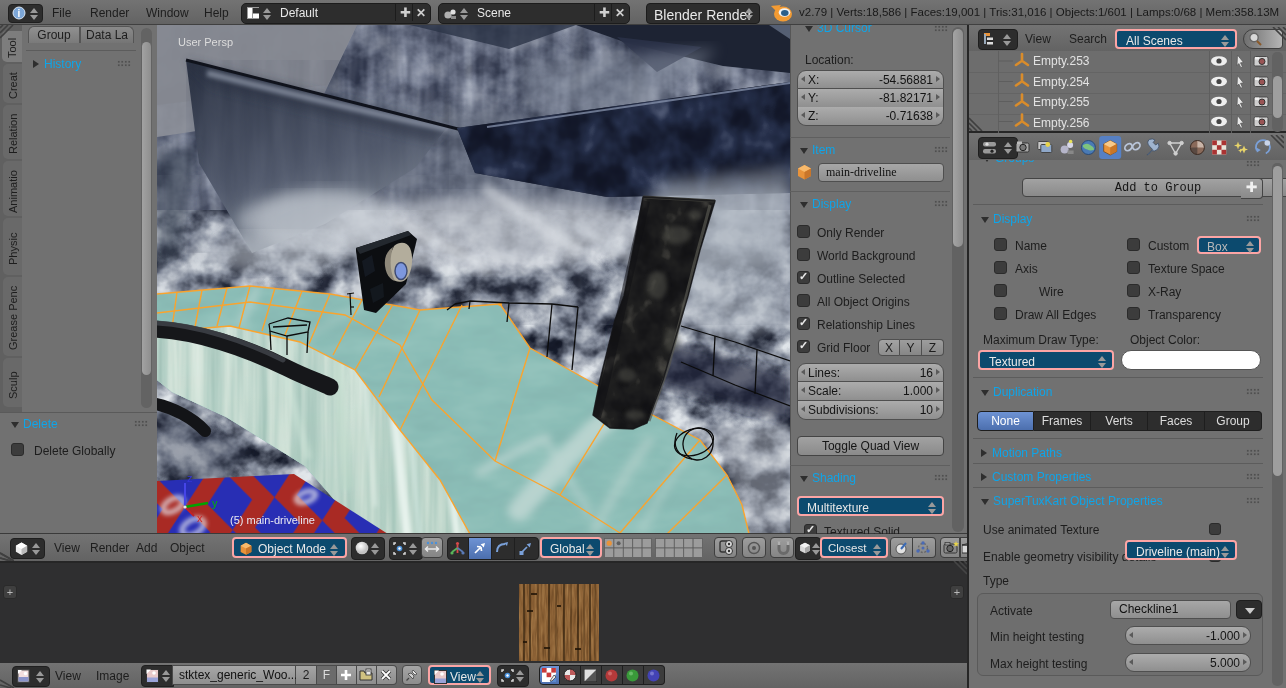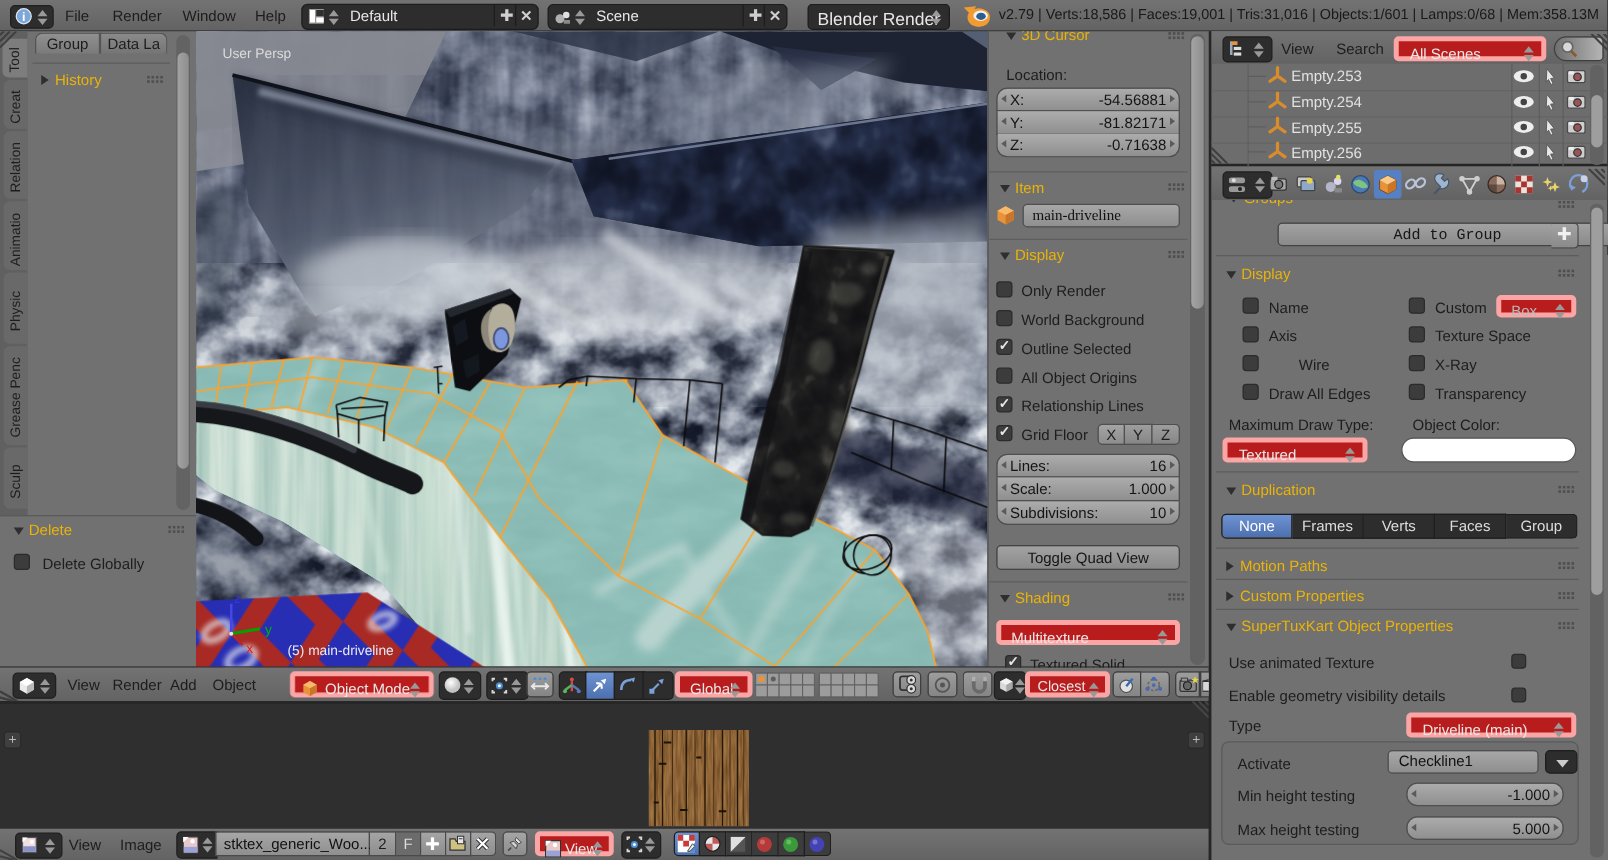--- a/index.html
+++ b/index.html
@@ -8,30 +8,30 @@
 .dk{background:#2d2d2d;border-radius:4px;color:#e5e5e5;}
 .lt{background:linear-gradient(#a7a7a7,#8f8f8f);border-radius:4px;color:#111;}
 .btnlt{background:linear-gradient(#a2a2a2,#8a8a8a);border:1px solid #444;border-radius:4px;color:#151515;text-align:center;}
 .cb{position:absolute;width:13px;height:13px;background:#3c3c3c;border:1px solid #2b2b2b;border-radius:3px;box-sizing:border-box;}
 .cb.on:after{content:"\2713";color:#e8e8e8;font-size:11px;position:absolute;left:1px;top:-2px;font-weight:bold;}
 .updn{position:absolute;width:9px;}
 .updn:before,.updn:after{content:"";position:absolute;left:0;border-left:4px solid transparent;border-right:4px solid transparent;}
 .updn:before{top:0;border-bottom:5px solid #999;}
 .updn:after{top:7px;border-top:5px solid #999;}
 .txt{position:absolute;white-space:nowrap;}
-.panhdr{position:absolute;color:#eab308;font-size:12px;}
+.panhdr{position:absolute;color:#0ea5e9;font-size:12px;}
 .tri-r{display:inline-block;width:0;height:0;border-top:4px solid transparent;border-bottom:4px solid transparent;border-left:6px solid #2e2e2e;margin-right:5px;}
 .tri-d{display:inline-block;width:0;height:0;border-left:4px solid transparent;border-right:4px solid transparent;border-top:6px solid #2e2e2e;margin-right:4px;}
 .grip{position:absolute;width:14px;height:7px;background-image:radial-gradient(#4c4c4c 1px,transparent 1.2px);background-size:3.5px 3.5px;opacity:.9;}
 .num{position:absolute;background:linear-gradient(#acacac,#8f8f8f);border:1px solid #4f4f4f;border-radius:9px;box-sizing:border-box;color:#141414;}
 .num .lab{position:absolute;left:10px;top:2px;}
 .num .val{position:absolute;right:10px;top:2px;}
 .num:before{content:"";position:absolute;left:3px;top:5px;border-top:3.5px solid transparent;border-bottom:3.5px solid transparent;border-right:4px solid #5a5a5a;}
 .num:after{content:"";position:absolute;right:3px;top:5px;border-top:3.5px solid transparent;border-bottom:3.5px solid transparent;border-left:4px solid #5a5a5a;}
-.dd{position:absolute;background:#b91c1c;border:4px solid #fca5a5;border-radius:4px;box-sizing:border-box;color:#e8e8e8;}
+.dd{position:absolute;background:#0c4a6e;border:2px solid #fca5a5;border-radius:4px;box-sizing:border-box;color:#e8e8e8;}
 .dd .updn{right:4px;top:4px;}
 .seam-h{position:absolute;background:#262626;height:2px;}
 .seam-v{position:absolute;background:#262626;width:2px;}
 svg text{font-family:"Liberation Sans",sans-serif;}
 </style></head>
 <body>
 <div id="app">
 
 <div class="abs hdr" style="left:0;top:0;width:1286px;height:24px;"></div>
 <div class="abs" style="left:0;top:24px;width:1286px;height:1px;background:#404040;"></div>
@@ -683,21 +683,21 @@
  <div class="cb" style="left:1127px;top:284px;"></div>
       <div class="txt" style="left:1148px;top:285px;">X-Ray</div>
  <div class="cb" style="left:1127px;top:307px;"></div>
       <div class="txt" style="left:1148px;top:308px;">Transparency</div>
  <div class="dd" style="left:1197px;top:236px;width:64px;height:18px;">
         <div class="txt" style="left:8px;top:2px;color:#b9b9b9;">Box</div>
         <div class="updn" style="right:4px;top:3px;"></div>
       </div>
  <div class="txt" style="left:983px;top:333px;">Maximum Draw Type:</div>
  <div class="txt" style="left:1130px;top:333px;">Object Color:</div>
- <div class="dd" style="left:978px;top:350px;width:116px;height:20px;">
+ <div class="dd" style="left:978px;top:350px;width:136px;height:20px;">
         <div class="txt" style="left:9px;top:3px;">Textured</div>
         <div class="updn" style="right:5px;top:4px;"></div>
       </div>
  <div class="abs" style="left:1121px;top:350px;width:140px;height:20px;background:#fff;border:1px solid #555;border-radius:10px;box-sizing:border-box;"></div>
  <div class="abs" style="left:973px;top:377px;width:290px;height:1px;background:#5c5c5c;"></div>
 
  <div class="panhdr" style="left:981px;top:385px;"><span class="tri-d"></span>Duplication</div>
  <div class="grip" style="left:1246px;top:388px;"></div>
  <div class="abs" style="left:977px;top:411px;width:57px;height:20px;background:linear-gradient(#6e93d4,#4c6fae);border:1px solid #1e1e1e;border-radius:4px 0 0 4px;box-sizing:border-box;color:#fff;text-align:center;padding-top:2px;">None</div>
  <div class="abs" style="left:1034px;top:411px;width:57px;height:20px;background:#2d2d2d;border:1px solid #1e1e1e;border-left:none;box-sizing:border-box;color:#ddd;text-align:center;padding-top:2px;">Frames</div>
@@ -711,21 +711,21 @@
  <div class="panhdr" style="left:981px;top:470px;"><span class="tri-r"></span>Custom Properties</div>
  <div class="grip" style="left:1246px;top:473px;"></div>
  <div class="abs" style="left:973px;top:487px;width:290px;height:1px;background:#5c5c5c;"></div>
  <div class="panhdr" style="left:981px;top:494px;"><span class="tri-d"></span>SuperTuxKart Object Properties</div>
  <div class="grip" style="left:1246px;top:497px;"></div>
  <div class="txt" style="left:983px;top:523px;">Use animated Texture</div>
  <div class="cb" style="left:1209px;top:523px;width:12px;height:12px;"></div>
  <div class="txt" style="left:983px;top:550px;">Enable geometry visibility details</div>
  <div class="cb" style="left:1209px;top:550px;width:12px;height:12px;"></div>
  <div class="txt" style="left:983px;top:574px;">Type</div>
- <div class="dd" style="left:1125px;top:570px;width:136px;height:20px;text-align:center;">
+ <div class="dd" style="left:1125px;top:540px;width:112px;height:20px;text-align:center;">
         <div class="txt" style="left:9px;top:3px;">Driveline (main)</div>
         <div class="updn" style="right:5px;top:4px;"></div>
       </div>
  <div class="abs" style="left:977px;top:593px;width:286px;height:83px;background:#6e6e6e;border:1px solid #5a5a5a;border-radius:6px;box-sizing:border-box;"></div>
  <div class="txt" style="left:990px;top:604px;">Activate</div>
  <div class="abs lt" style="left:1110px;top:600px;width:121px;height:19px;border:1px solid #4f4f4f;box-sizing:border-box;">
         <div class="txt" style="left:8px;top:1px;">Checkline1</div>
       </div>
  <div class="abs dk" style="left:1236px;top:600px;width:26px;height:19px;border:1px solid #1e1e1e;box-sizing:border-box;">
         <div style="position:absolute;left:8px;top:7px;border-left:5px solid transparent;border-right:5px solid transparent;border-top:6px solid #ccc;"></div>

